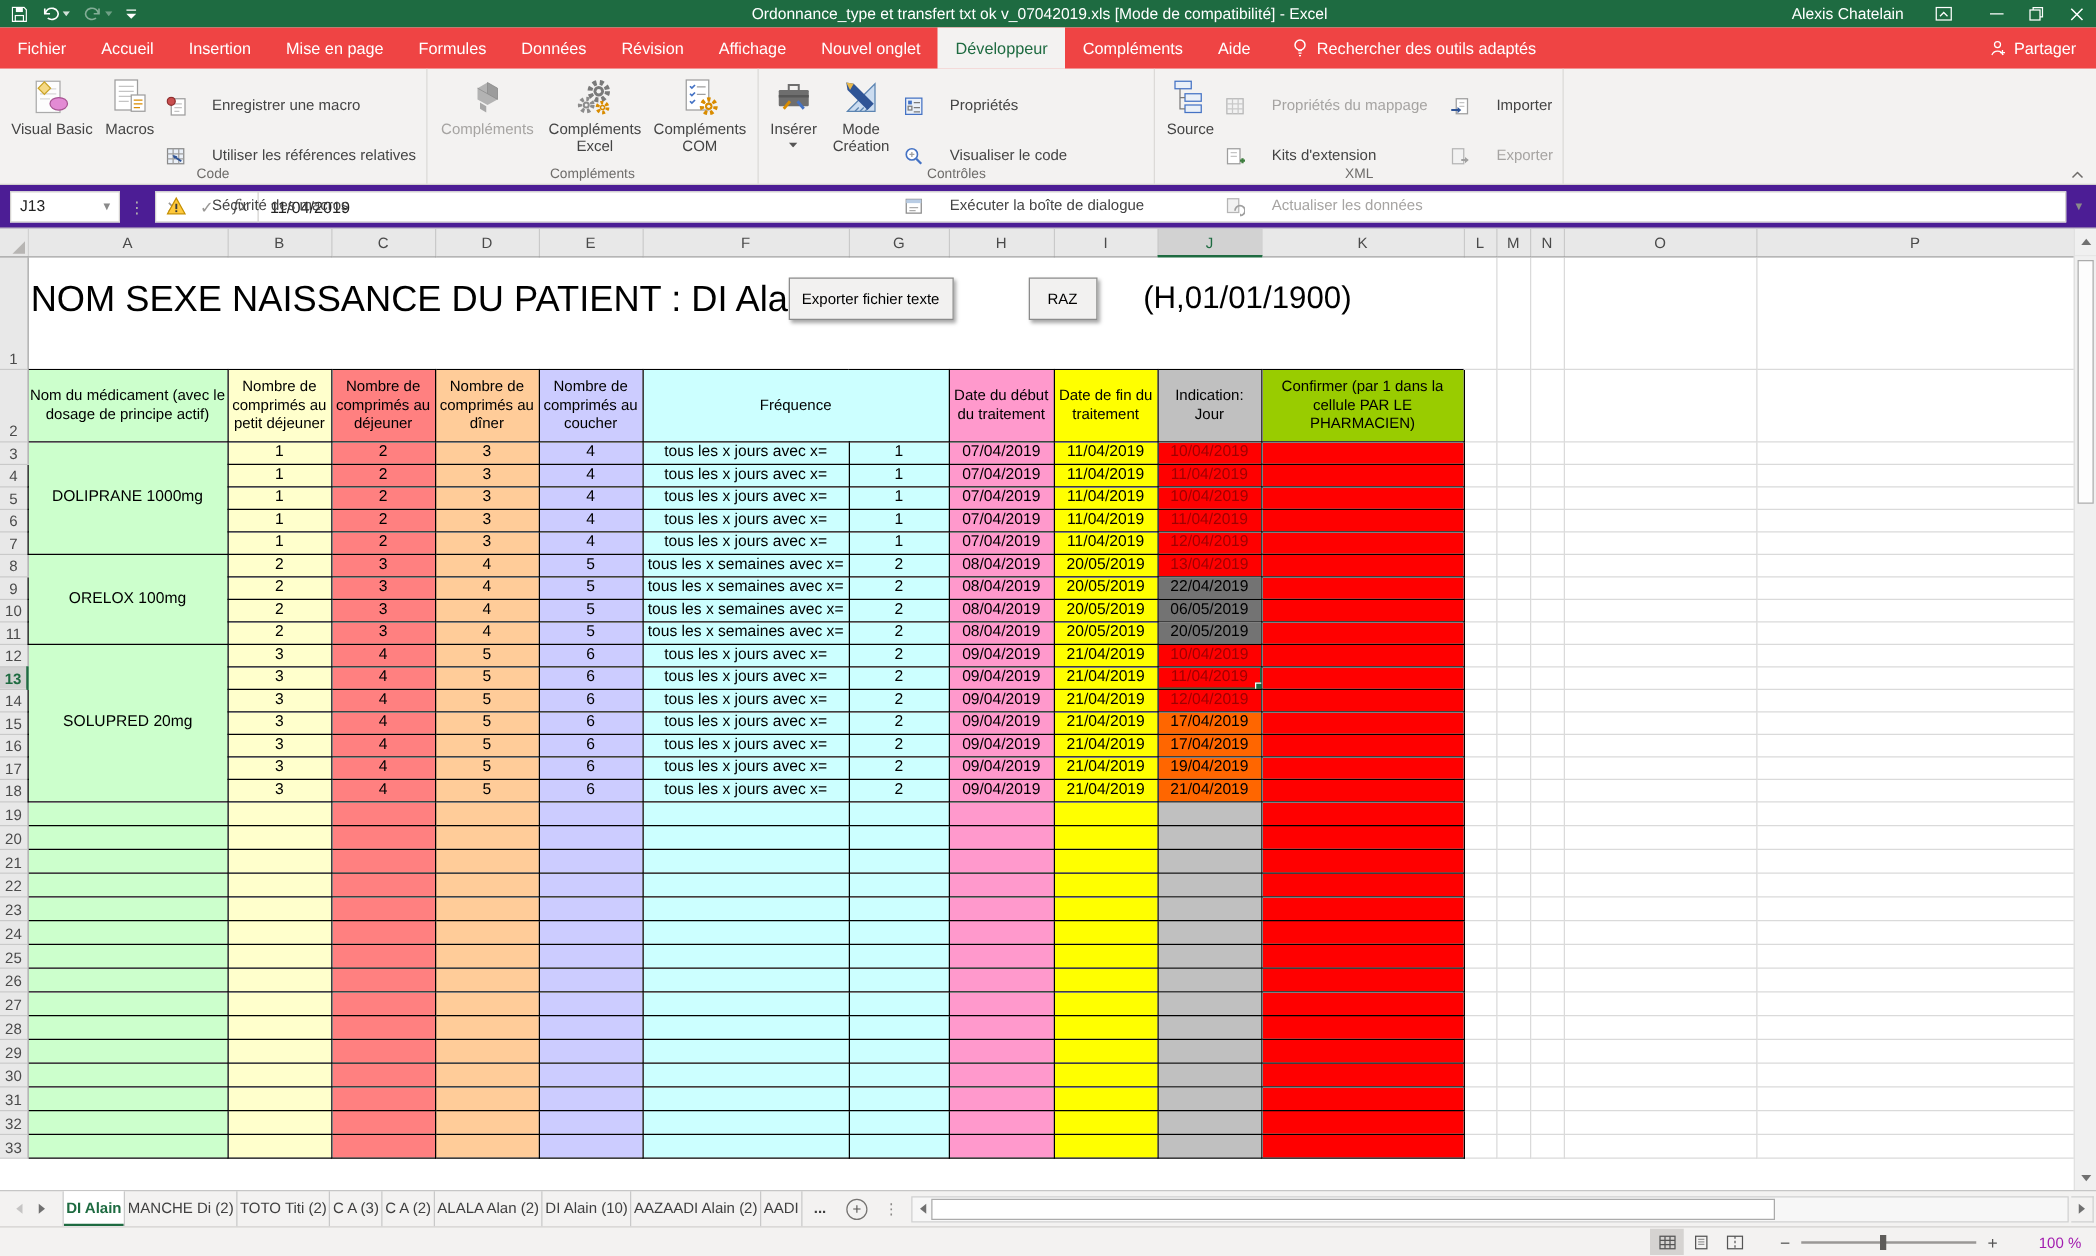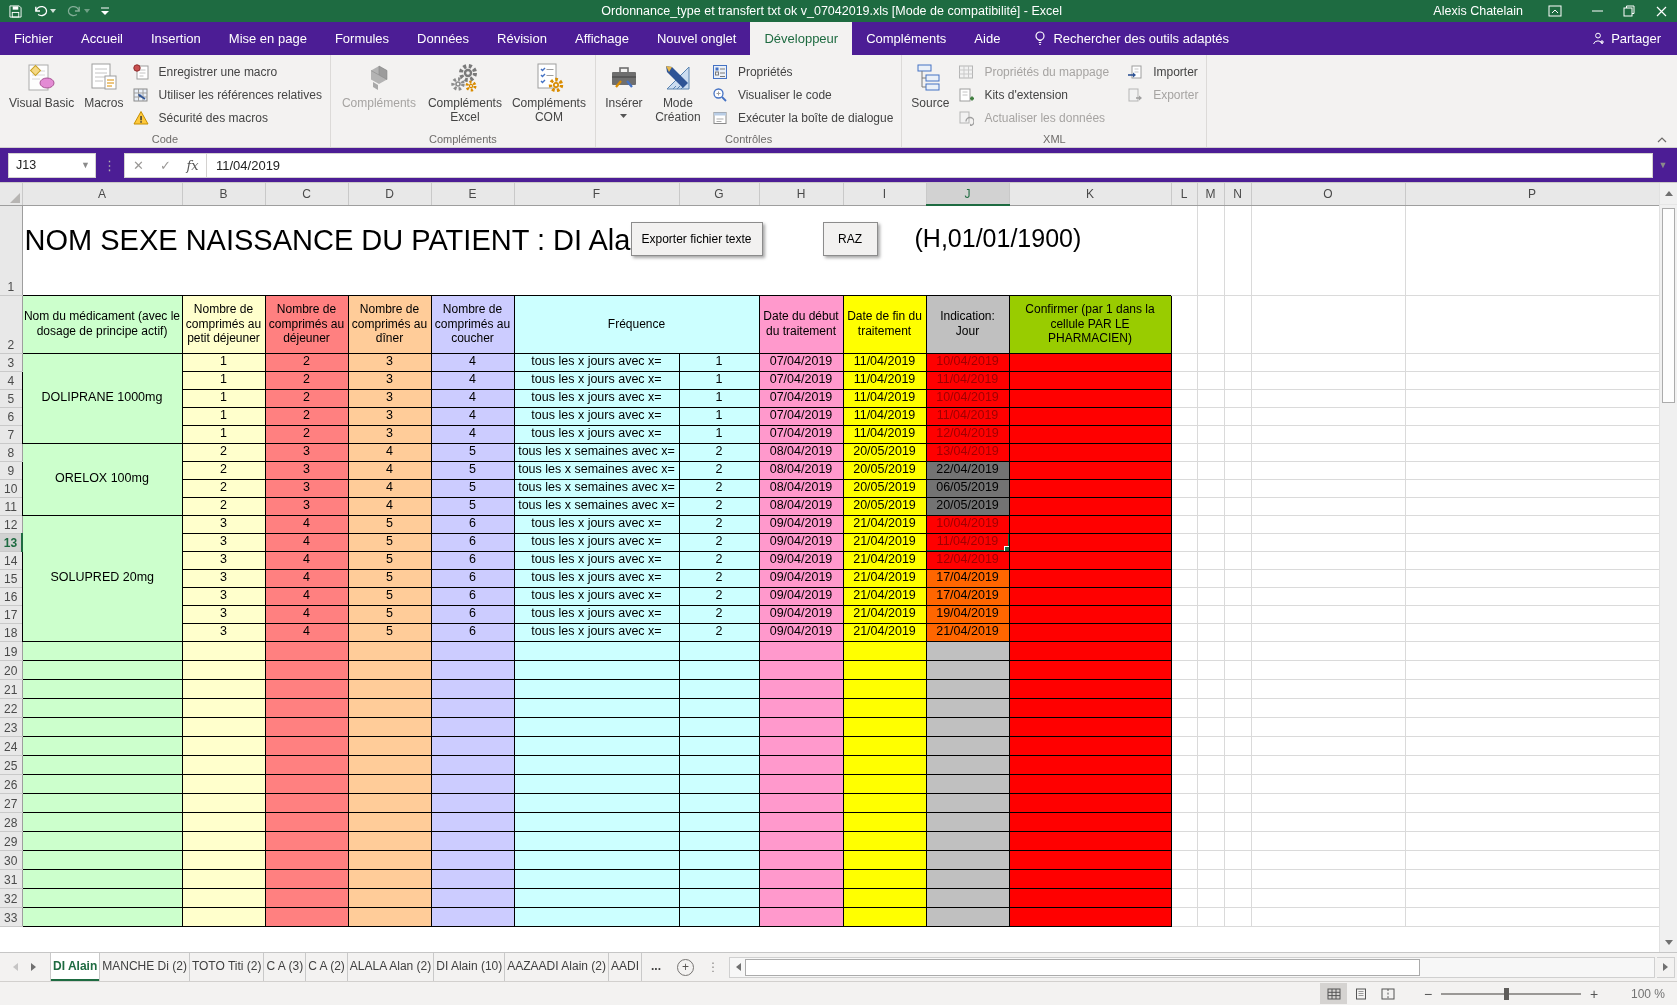--- a/index.html
+++ b/index.html
@@ -12,36 +12,36 @@
   .qat { display:flex; align-items:center; gap:11px; padding-left:9px; width:230px; }
   .qat .qbtn { display:flex; align-items:center; gap:2px; }
   .dim { opacity:.45; }
   .tb-title { flex:1; text-align:center; white-space:nowrap; overflow:hidden; }
   .tb-right { display:flex; align-items:center; }
   .tb-user { margin-right:16px; }
   .winbtn { width:32px; height:22px; display:flex; align-items:center; justify-content:center; }
   .rdo { margin-right:10px; }
 
   
-  .ribbontabs { height:33px; background:#4c1d95; display:flex; align-items:stretch; color:#fff; font-size:13px; }
+  .ribbontabs { height:33px; background:#ef4444; display:flex; align-items:stretch; color:#fff; font-size:13px; }
   .rtabs { display:flex; }
   .rtab { padding:0 14px; line-height:33px; white-space:nowrap; }
   .rtab.active { background:#F3F2F1; color:#1E6B41; }
   .tellme { display:flex; align-items:center; gap:7px; margin-left:20px; }
   .share { margin-left:auto; display:flex; align-items:center; gap:6px; padding-right:16px; }
 
   
   .ribbon { height:93px; background:#F3F2F1; border-bottom:1px solid #D2D0CE; display:flex; position:relative; }
   .rgroup { position:relative; border-right:1px solid #DCDAD8; padding:3px 4px 16px 4px; display:flex; align-items:flex-start; }
   .rglabel { position:absolute; bottom:2px; left:0; right:0; text-align:center; font-size:11px; color:#6E6C6A; }
   .rbtn { display:flex; flex-direction:column; align-items:center; justify-content:flex-start; gap:3px;
           padding:4px 5px; font-size:12px; color:#444; text-align:center; line-height:1.15; min-width:48px; height:72px; }
   .rbtn .cap { white-space:pre-line; }
   .rcol { display:flex; flex-direction:column; justify-content:flex-start; padding-top:2px; }
-  .rsmall { display:flex; align-items:center; gap:10px; height:23px; font-size:12px; color:#444; padding:0 4px; white-space:nowrap; }
+  .rsmall { display:flex; gap:21px; height:23px; font-size:12px; color:#444; padding:0 4px; white-space:nowrap;margin-top:17px; }
   .gray { color:#A6A4A2; }
   .i16 { width:16px; height:16px; display:inline-flex; }
   .i30 { width:32px; height:32px; display:inline-flex; }
   .collapse-ribbon { position:absolute; right:10px; bottom:4px; color:#6E6C6A; }
 
   
   .formulabar { height:35px; background:#4c1d95; border-bottom:1px solid #CAC8C6; display:flex; align-items:center; padding:0 4px 0 8px; }
   .namebox { width:88px; height:25px; background:#fff; border:1px solid #D4D2D0; display:flex; align-items:center; font-size:12.5px; padding-left:7px; color:#222; }
   .namebox .dd { margin-left:auto; padding-right:5px; color:#8A8A8A; font-size:9px; }
   .fb-grip { color:#B3B1AF; margin:0 7px; font-size:13px; letter-spacing:1px; }
@@ -118,21 +118,21 @@
   .hs-rightbox { width:18px; align-self:center; height:21px; border:1px solid #D0D0D0; border-left:none; display:flex; align-items:center; justify-content:center; margin-right:2px; }
 
   
   .statusbar { height:24px; background:#F3F2F1; border-top:1px solid #D2D0CE; display:flex; align-items:center; justify-content:flex-end; padding-right:12px; }
   .viewbtn { width:27px; height:21px; display:flex; align-items:center; justify-content:center; }
   .viewbtn.active { background:#D5D3D1; }
   .zoomctl { display:flex; align-items:center; margin-left:18px; }
   .zminus, .zplus { color:#555; font-size:14px; width:18px; text-align:center; }
   .ztrack { width:140px; height:2px; background:#9A9896; position:relative; margin:0 4px; }
   .zthumb { position:absolute; left:63px; top:-5px; width:5px; height:12px; background:#5E5C5A; }
-  .zoomlabel { width:52px; text-align:right; font-size:12px; color:#737373; margin-left:10px; }
+  .zoomlabel { width:52px; text-align:right; font-size:12px; color:#a21caf; margin-left:10px; }
   svg { display:block; }
 </style>
 </head>
 <body>
 
 <div class="app">
 
   <div class="titlebar">
     <div class="qat">
       <span class="qbtn">

